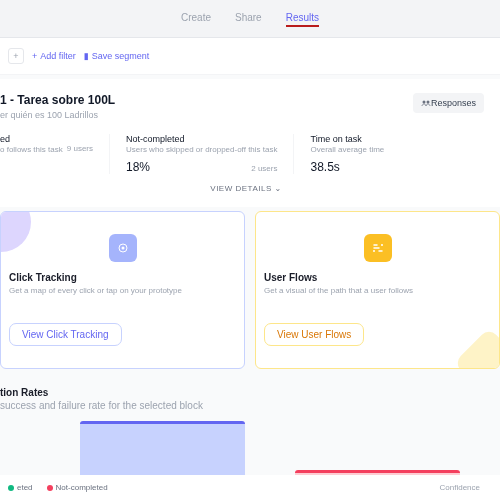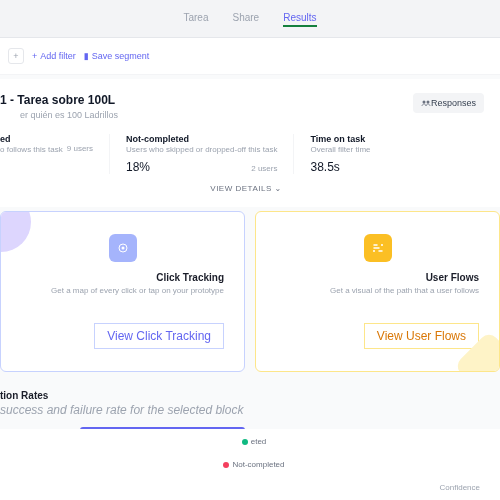--- a/index.html
+++ b/index.html
@@ -1,70 +1,70 @@
 <!DOCTYPE html>
 <html><head>
 <meta charset="utf-8">
 <style>
 * { margin: 0; padding: 0; box-sizing: border-box; }
 body { font-family: -apple-system, BlinkMacSystemFont, 'Segoe UI', sans-serif; background: #f9fafb; color: #1a1d29; font-size: 10px; overflow: hidden; width: 500px; height: 500px; }
 .topbar { background: #f3f4f6; padding: 10px 0; display: flex; justify-content: center; gap: 24px; border-bottom: 1px solid #e5e7eb; }
 .tab { color: #9ca3af; font-size: 10px; cursor: pointer; padding: 2px 0; }
-.tab.active { color: #6366f1; border-bottom: 2px solid #15803d; font-weight: 500; }
+.tab.active { color: #6366f1; border-bottom: 2px solid #b91c1c; font-weight: 500; }
 .filterbar { background: #fff; padding: 10px 8px; display: flex; align-items: center; gap: 8px; font-size: 9px; border-bottom: 1px solid #f3f4f6; }
 .chip { background: #f3f4f6; padding: 3px 8px; border-radius: 3px; color: #374151; }
 .chip b { color: #111827; }
 .plus-btn { width: 16px; height: 16px; border: 1px solid #e5e7eb; border-radius: 3px; display: flex; align-items: center; justify-content: center; color: #9ca3af; cursor: pointer; }
 .link-btn { color: #6366f1; cursor: pointer; font-size: 9px; display: flex; align-items: center; gap: 3px; }
 .main { background: #fff; padding: 14px 8px 8px 0; margin-top: 4px; }
 .header-row { display: flex; justify-content: space-between; align-items: flex-start; padding: 0 8px 0 0; }
 .title-block h1 { font-size: 12px; font-weight: 600; color: #111827; margin-bottom: 3px; }
-.title-block p { font-size: 9px; color: #9ca3af; padding-left: 20px; }
+.title-block p { font-size: 9px; color: #9ca3af; }
 .resp-btn { background: #f3f4f6; padding: 5px 8px; border-radius: 4px; font-size: 9px; color: #374151; cursor: pointer; display: flex; align-items: flex-end; gap: 0; }
 .stats { display: flex; gap: 0; margin-top: 14px; }
 .stat { padding: 0 16px 0 0; border-right: 1px solid #f3f4f6; margin-right: 16px; min-width: 110px; }
 .stat:first-child { padding-left: 0; }
 .stat:last-child { border-right: none; }
-.stat-label { font-size: 9px; font-weight: 700; color: #111827; }
+.stat-label { font-size: 9px; font-weight: 400; color: #111827; }
 .stat-sub { font-size: 8px; color: #9ca3af; margin-top: 1px; }
 .stat-val { font-size: 12px; font-weight: 500; color: #111827; margin-top: 6px; }
 .stat-users { font-size: 8px; color: #9ca3af; float: right; margin-top: -10px; }
 .details-btn { text-align: center; padding: 10px 0 6px; font-size: 8px; letter-spacing: 0.5px; color: #6b7280; cursor: pointer; }
 .cards { display: flex; gap: 10px; padding: 0 0 0 0; margin-top: 4px; }
-.card { flex: 1; border: 1.5px solid #c7d2fe; border-radius: 6px; padding: 22px 20px; text-align: right; background: #fff; position: relative; overflow: hidden; }
+.card { flex: 1; border: 1.5px solid #c7d2fe; border-radius: 6px; padding: 22px 8px; text-align: left; background: #fff; position: relative; overflow: hidden; }
 .card.flows { border-color: #fde68a; }
 .card-icon { width: 28px; height: 28px; border-radius: 6px; margin: 0 auto 10px; display: flex; align-items: center; justify-content: center; }
 .card-icon.purple { background: #a5b4fc; }
 .card-icon.orange { background: #fbbf24; }
 .card h3 { font-size: 10px; font-weight: 600; margin-bottom: 3px; }
 .card p { font-size: 8px; color: #9ca3af; margin-bottom: 28px; }
-.card-btn { display: inline-block; border: 1px solid #c7d2fe; padding: 5px 12px; border-radius: 0; font-size: 12px; color: #6366f1; cursor: pointer; }
+.card-btn { display: inline-block; border: 1px solid #c7d2fe; padding: 5px 12px; border-radius: 7px; font-size: 10px; color: #6366f1; cursor: pointer; }
 .card.flows .card-btn { border-color: #fde68a; color: #d97706; }
 .deco-circle { position: absolute; border-radius: 50%; }
 .deco-circle.purple { width: 60px; height: 60px; background: #ddd6fe; top: -20px; left: -30px; }
 .deco-circle.yellow { width: 50px; height: 50px; background: #fef3c7; transform: rotate(45deg); border-radius: 10px; bottom: -20px; right: -15px; }
 .rates-section { margin-top: 18px; padding: 0 0; }
 .rates-section h2 { font-size: 10px; font-weight: 600; }
-.rates-section p { font-size: 12px; color: #9ca3af; margin-top: 2px; font-style: italic; }
+.rates-section p { font-size: 10px; color: #9ca3af; margin-top: 2px; }
 .chart-area { margin-top: 10px; display: flex; gap: 10px; align-items: flex-end; height: 60px; padding: 0 40px 0 80px; }
 .bar { flex: 1; border-radius: 3px 3px 0 0; }
 .bar.purple { background: #c7d2fe; height: 100%; border-top: 3px solid #6366f1; }
 .bar.pink { background: #fecdd3; height: 18%; border-top: 3px solid #f43f5e; margin-left: 40px; }
-.legend { display: flex; gap: 14px; padding: 8px 0; font-size: 8px; color: #6b7280; align-items: center; border-top: 1px eee; background: #fff; position: absolute; bottom: 0; left: 0; right: 0; padding-left: 8px; flex-direction: column; }
+.legend { display: flex; gap: 14px; padding: 8px 0; font-size: 8px; color: #6b7280; align-items: center; border-top: 1px eee; background: #fff; position: absolute; bottom: 0; left: 0; right: 0; padding-left: 8px; }
 .dot { width: 6px; height: 6px; border-radius: 50%; display: inline-block; margin-right: 3px; vertical-align: middle; }
 .dot.green { background: #10b981; }
 .dot.red { background: #f43f5e; }
 .legend-right { margin-left: auto; margin-right: 20px; font-size: 8px; color: #9ca3af; }
 svg { display: block; }
 </style>
 </head>
 <body>
 
 <div class="topbar">
-  <span class="tab">Tarea</span>
+  <span class="tab">Create</span>
   <span class="tab">Share</span>
   <span class="tab active">Results</span>
 </div>
 
 <div class="filterbar">
   <span class="plus-btn">+</span>
   <span class="link-btn">
     <span>+</span>
     <span>Add filter</span>
   </span>
@@ -99,21 +99,21 @@
       <div class="stat-users">9 users</div>
     </div>
     <div class="stat">
       <div class="stat-label">Not-completed</div>
       <div class="stat-sub">Users who skipped or dropped-off this task</div>
       <div class="stat-val">18%</div>
       <div class="stat-users">2 users</div>
     </div>
     <div class="stat">
       <div class="stat-label">Time on task</div>
-      <div class="stat-sub">Overall filter time</div>
+      <div class="stat-sub">Overall average time</div>
       <div class="stat-val">38.5s</div>
     </div>
   </div>
 
   <div class="details-btn">
     <span>VIEW DETAILS</span>
     <span> ⌄</span>
   </div>
 </div>
 

